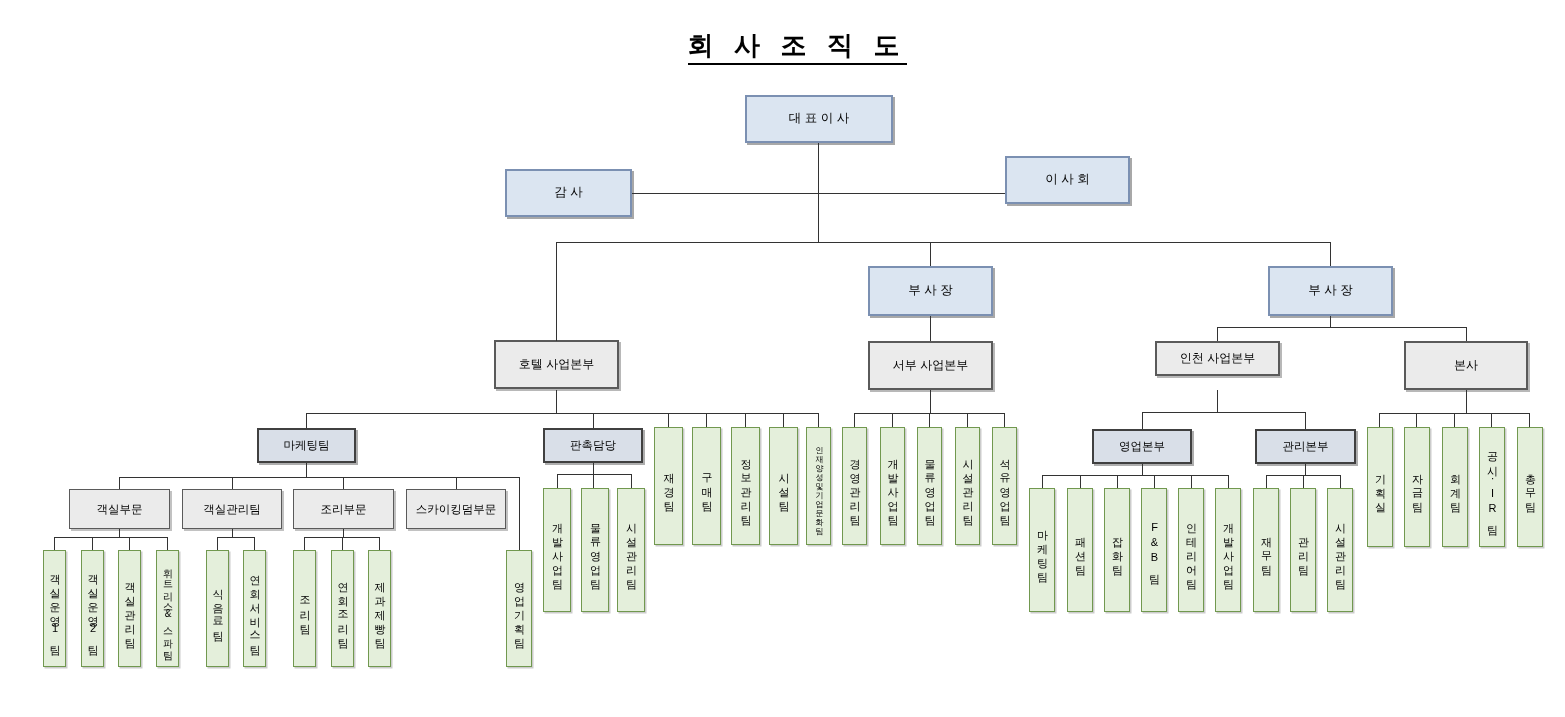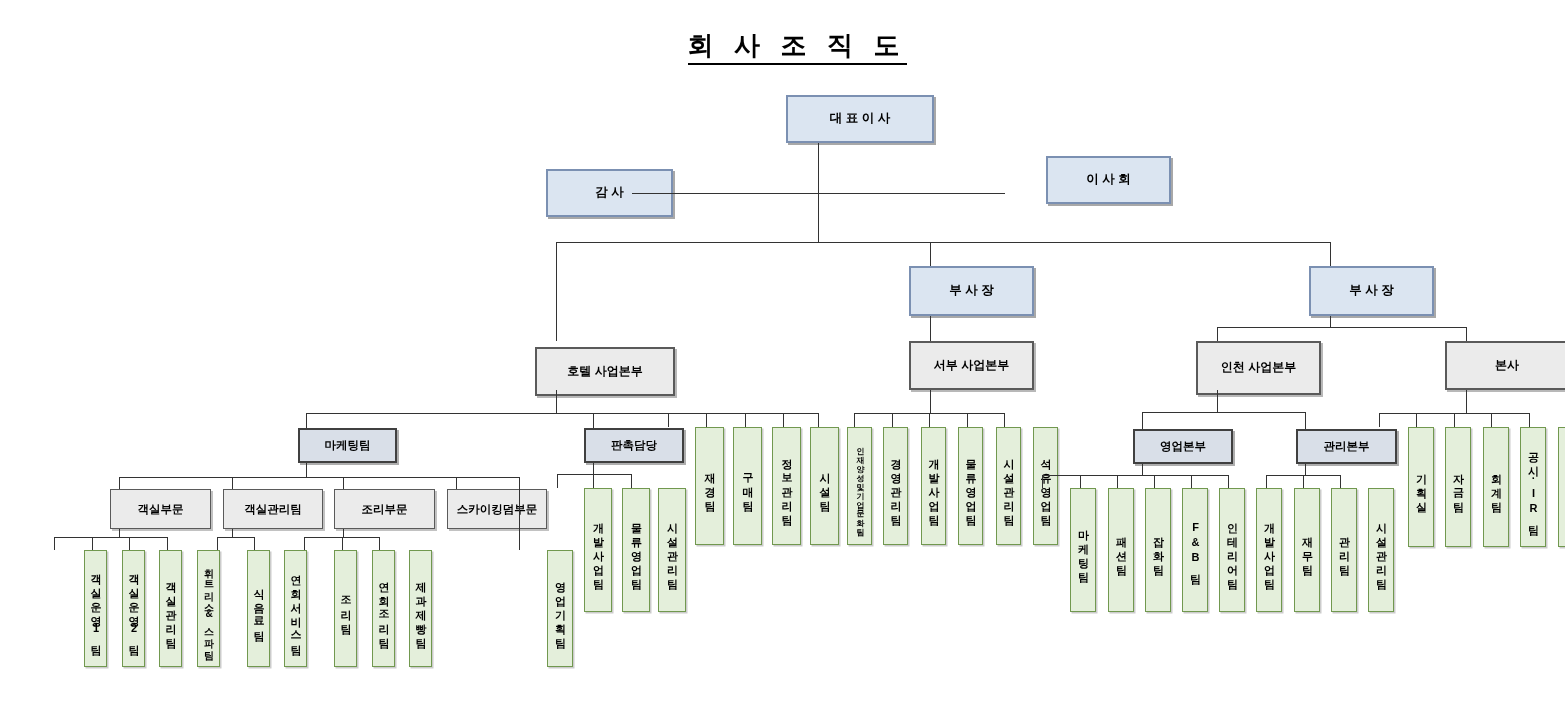--- a/index.html
+++ b/index.html
@@ -6,21 +6,21 @@
   html,body { margin:0; padding:0; background:#fff; }
   body { font-family:"Liberation Sans","DejaVu Sans",sans-serif; }
   #chart { position:relative; width:1565px; height:717px; background:#fff; overflow:hidden; }
 
   #title { position:absolute; left:617px; top:28px; width:360px; text-align:center;
            font-family:"Liberation Serif","DejaVu Serif",serif;
            font-size:26px; font-weight:bold; letter-spacing:7px; color:#000; }
   #title span { border-bottom:2.5px solid #000; padding-bottom:3px; }
 
   .box { position:absolute; display:flex; align-items:center; justify-content:center;
-         font-weight:bold; color:#000; text-align:center; line-height:1.1;margin-left:41px; }
+         font-weight:normal; color:#000; text-align:center; line-height:1.1; }
 
   .exec     { background:#dbe5f1; border:2px solid #7b90b2; box-shadow:2px 2px 0 #a8a8a8; font-size:12.5px; }
   .division { background:#ebebeb; border:2px solid #5a5a5a; box-shadow:2px 2px 0 #b8b8b8; font-size:12px; }
   .charge   { background:#d9dfe8; border:2px solid #404040; box-shadow:2px 2px 0 #aeaeae; font-size:11.5px; }
   .sector   { background:#ebebeb; border:1.5px solid #5a5a5a; box-shadow:2px 2px 0 #c2c2c2; font-size:11.5px; }
   .team     { background:#e4efdb; border:1.5px solid #71984f; box-shadow:1.5px 1.5px 0 #cccccc; font-size:11px; }
 
   .team span { writing-mode:vertical-rl; text-orientation:upright; letter-spacing:3px; line-height:1; }
   .team.tight  span { font-size:10px;  letter-spacing:1.5px; }
   .team.xtight span { font-size:8px;   letter-spacing:1px; }
@@ -33,23 +33,23 @@
 <div id="chart">
 
   <div id="title"><span>회 사 조 직 도</span></div>
 
   <div class="box exec" style="left:745px;top:95px;width:148px;height:48px">대 표 이 사</div>
   <div class="box exec" style="left:505px;top:169px;width:127px;height:48px">감 사</div>
   <div class="box exec" style="left:1005px;top:156px;width:125px;height:48px">이 사 회</div>
   <div class="box exec" style="left:868px;top:266px;width:125px;height:50px">부 사 장</div>
   <div class="box exec" style="left:1268px;top:266px;width:125px;height:50px">부 사 장</div>
 
-  <div class="box division" style="left:494px;top:347px;width:140px;height:49px">호텔 사업본부</div>
+  <div class="box division" style="left:494px;top:340px;width:125px;height:49px">호텔 사업본부</div>
   <div class="box division" style="left:868px;top:341px;width:125px;height:49px">서부 사업본부</div>
-  <div class="box division" style="left:1155px;top:341px;width:125px;height:54px">인천 사업본부</div>
+  <div class="box division" style="left:1155px;top:341px;width:125px;height:35px">인천 사업본부</div>
   <div class="box division" style="left:1404px;top:341px;width:124px;height:49px">본사</div>
 
   <div class="box charge" style="left:257px;top:428px;width:99px;height:35px">마케팅팀</div>
   <div class="box charge" style="left:543px;top:428px;width:100px;height:35px">판촉담당</div>
   <div class="box charge" style="left:1092px;top:429px;width:100px;height:35px">영업본부</div>
   <div class="box charge" style="left:1255px;top:429px;width:101px;height:35px">관리본부</div>
 
   <div class="box sector" style="left:69px;top:489px;width:101px;height:40px">객실부문</div>
   <div class="box sector" style="left:182px;top:489px;width:100px;height:40px">객실관리팀</div>
   <div class="box sector" style="left:293px;top:489px;width:101px;height:40px">조리부문</div>

